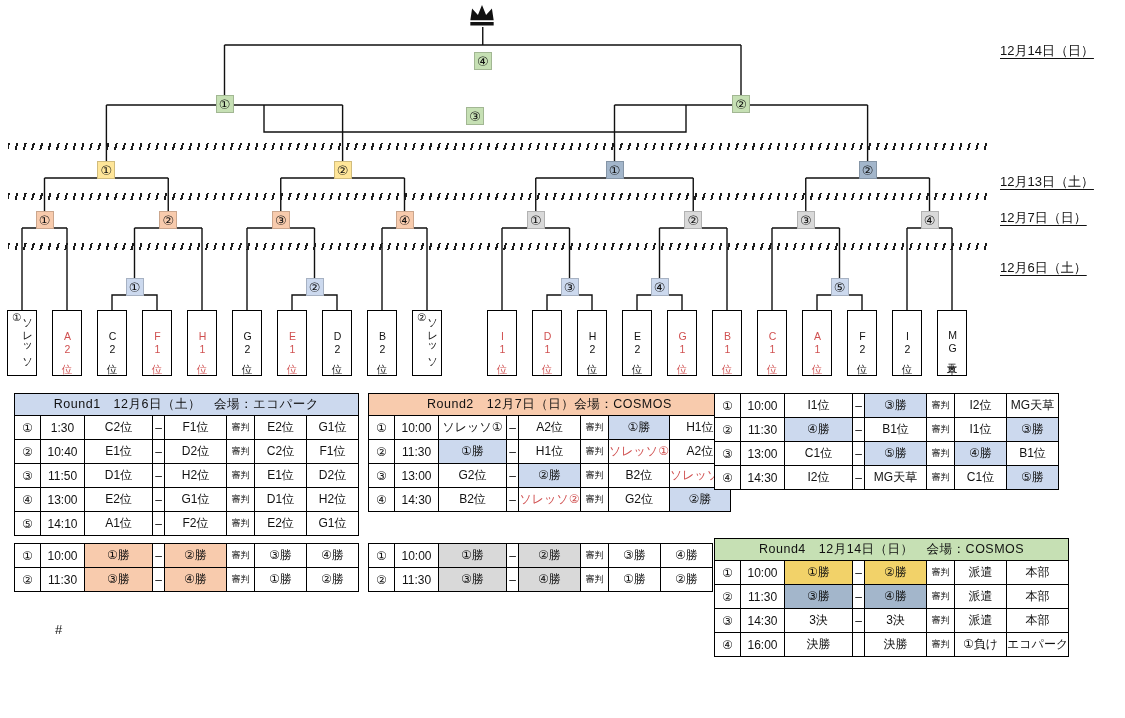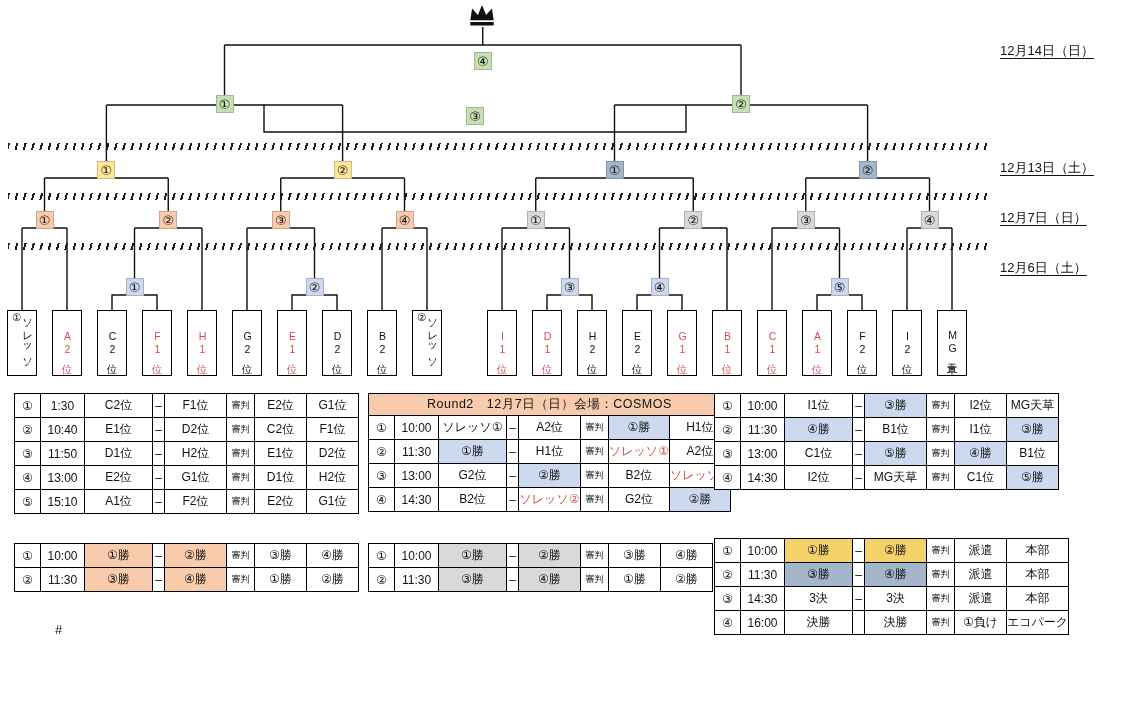--- a/index.html
+++ b/index.html
@@ -65,21 +65,21 @@
       <path d="M2 14.5 L3.5 4.5 L8.5 10 L12 1.5 L15.5 10 L20.5 4.5 L22 14.5 Z" fill="#111"></path>
       <rect x="2" y="16" width="20" height="3" fill="#111"></rect>
     </svg>
   </div>
 
   <div class="cutline" style="top:143px"></div>
   <div class="cutline" style="top:193px"></div>
   <div class="cutline" style="top:243px"></div>
 
   <div class="date-label" style="top:42px">12月14日（日）</div>
-  <div class="date-label" style="top:159px">12月13日（土）</div>
+  <div class="date-label" style="top:173px">12月13日（土）</div>
   <div class="date-label" style="top:209px">12月7日（日）</div>
   <div class="date-label" style="top:259px">12月6日（土）</div>
 
   <div id="leaves">
       <div class="leaf" style="left: 7px;">
         <span class="vtext">ソレッソ①</span>
       </div>
       <div class="leaf" style="left: 52px;">
         <span class="vtext" style="color: rgb(208, 80, 80);">A2位</span>
       </div>
@@ -171,20 +171,23 @@
           <col style="width: 26px;">
           <col style="width: 44px;">
           <col style="width: 68px;">
           <col style="width: 12px;">
           <col style="width: 62px;">
           <col style="width: 28px;">
           <col style="width: 52px;">
           <col style="width: 52px;">
         </colgroup>
         <tbody>
+          <tr class="title">
+            <td colspan="8" style="background: rgb(204, 217, 238);">Round1　12月6日（土）　会場：エコパーク</td>
+          </tr>
           <tr>
             <td>①</td>
             <td>1:30</td>
             <td>C2位</td>
             <td>–</td>
             <td>F1位</td>
             <td class="ref-label">審判</td>
             <td>E2位</td>
             <td>G1位</td>
           </tr>
@@ -213,21 +216,21 @@
             <td>13:00</td>
             <td>E2位</td>
             <td>–</td>
             <td>G1位</td>
             <td class="ref-label">審判</td>
             <td>D1位</td>
             <td>H2位</td>
           </tr>
           <tr>
             <td>⑤</td>
-            <td>15:10</td>
+            <td>14:10</td>
             <td>A1位</td>
             <td>–</td>
             <td>F2位</td>
             <td class="ref-label">審判</td>
             <td>E2位</td>
             <td>G1位</td>
           </tr>
         </tbody>
       </table>
     </div>
@@ -424,20 +427,23 @@
           <col style="width: 26px;">
           <col style="width: 44px;">
           <col style="width: 68px;">
           <col style="width: 12px;">
           <col style="width: 62px;">
           <col style="width: 28px;">
           <col style="width: 52px;">
           <col style="width: 52px;">
         </colgroup>
         <tbody>
+          <tr class="title">
+            <td colspan="8" style="background: rgb(198, 224, 180);">Round4　12月14日（日）　会場：COSMOS</td>
+          </tr>
           <tr>
             <td>①</td>
             <td>10:00</td>
             <td style="background: rgb(242, 210, 105);">①勝</td>
             <td>–</td>
             <td style="background: rgb(242, 210, 105);">②勝</td>
             <td class="ref-label">審判</td>
             <td>派遣</td>
             <td>本部</td>
           </tr>

